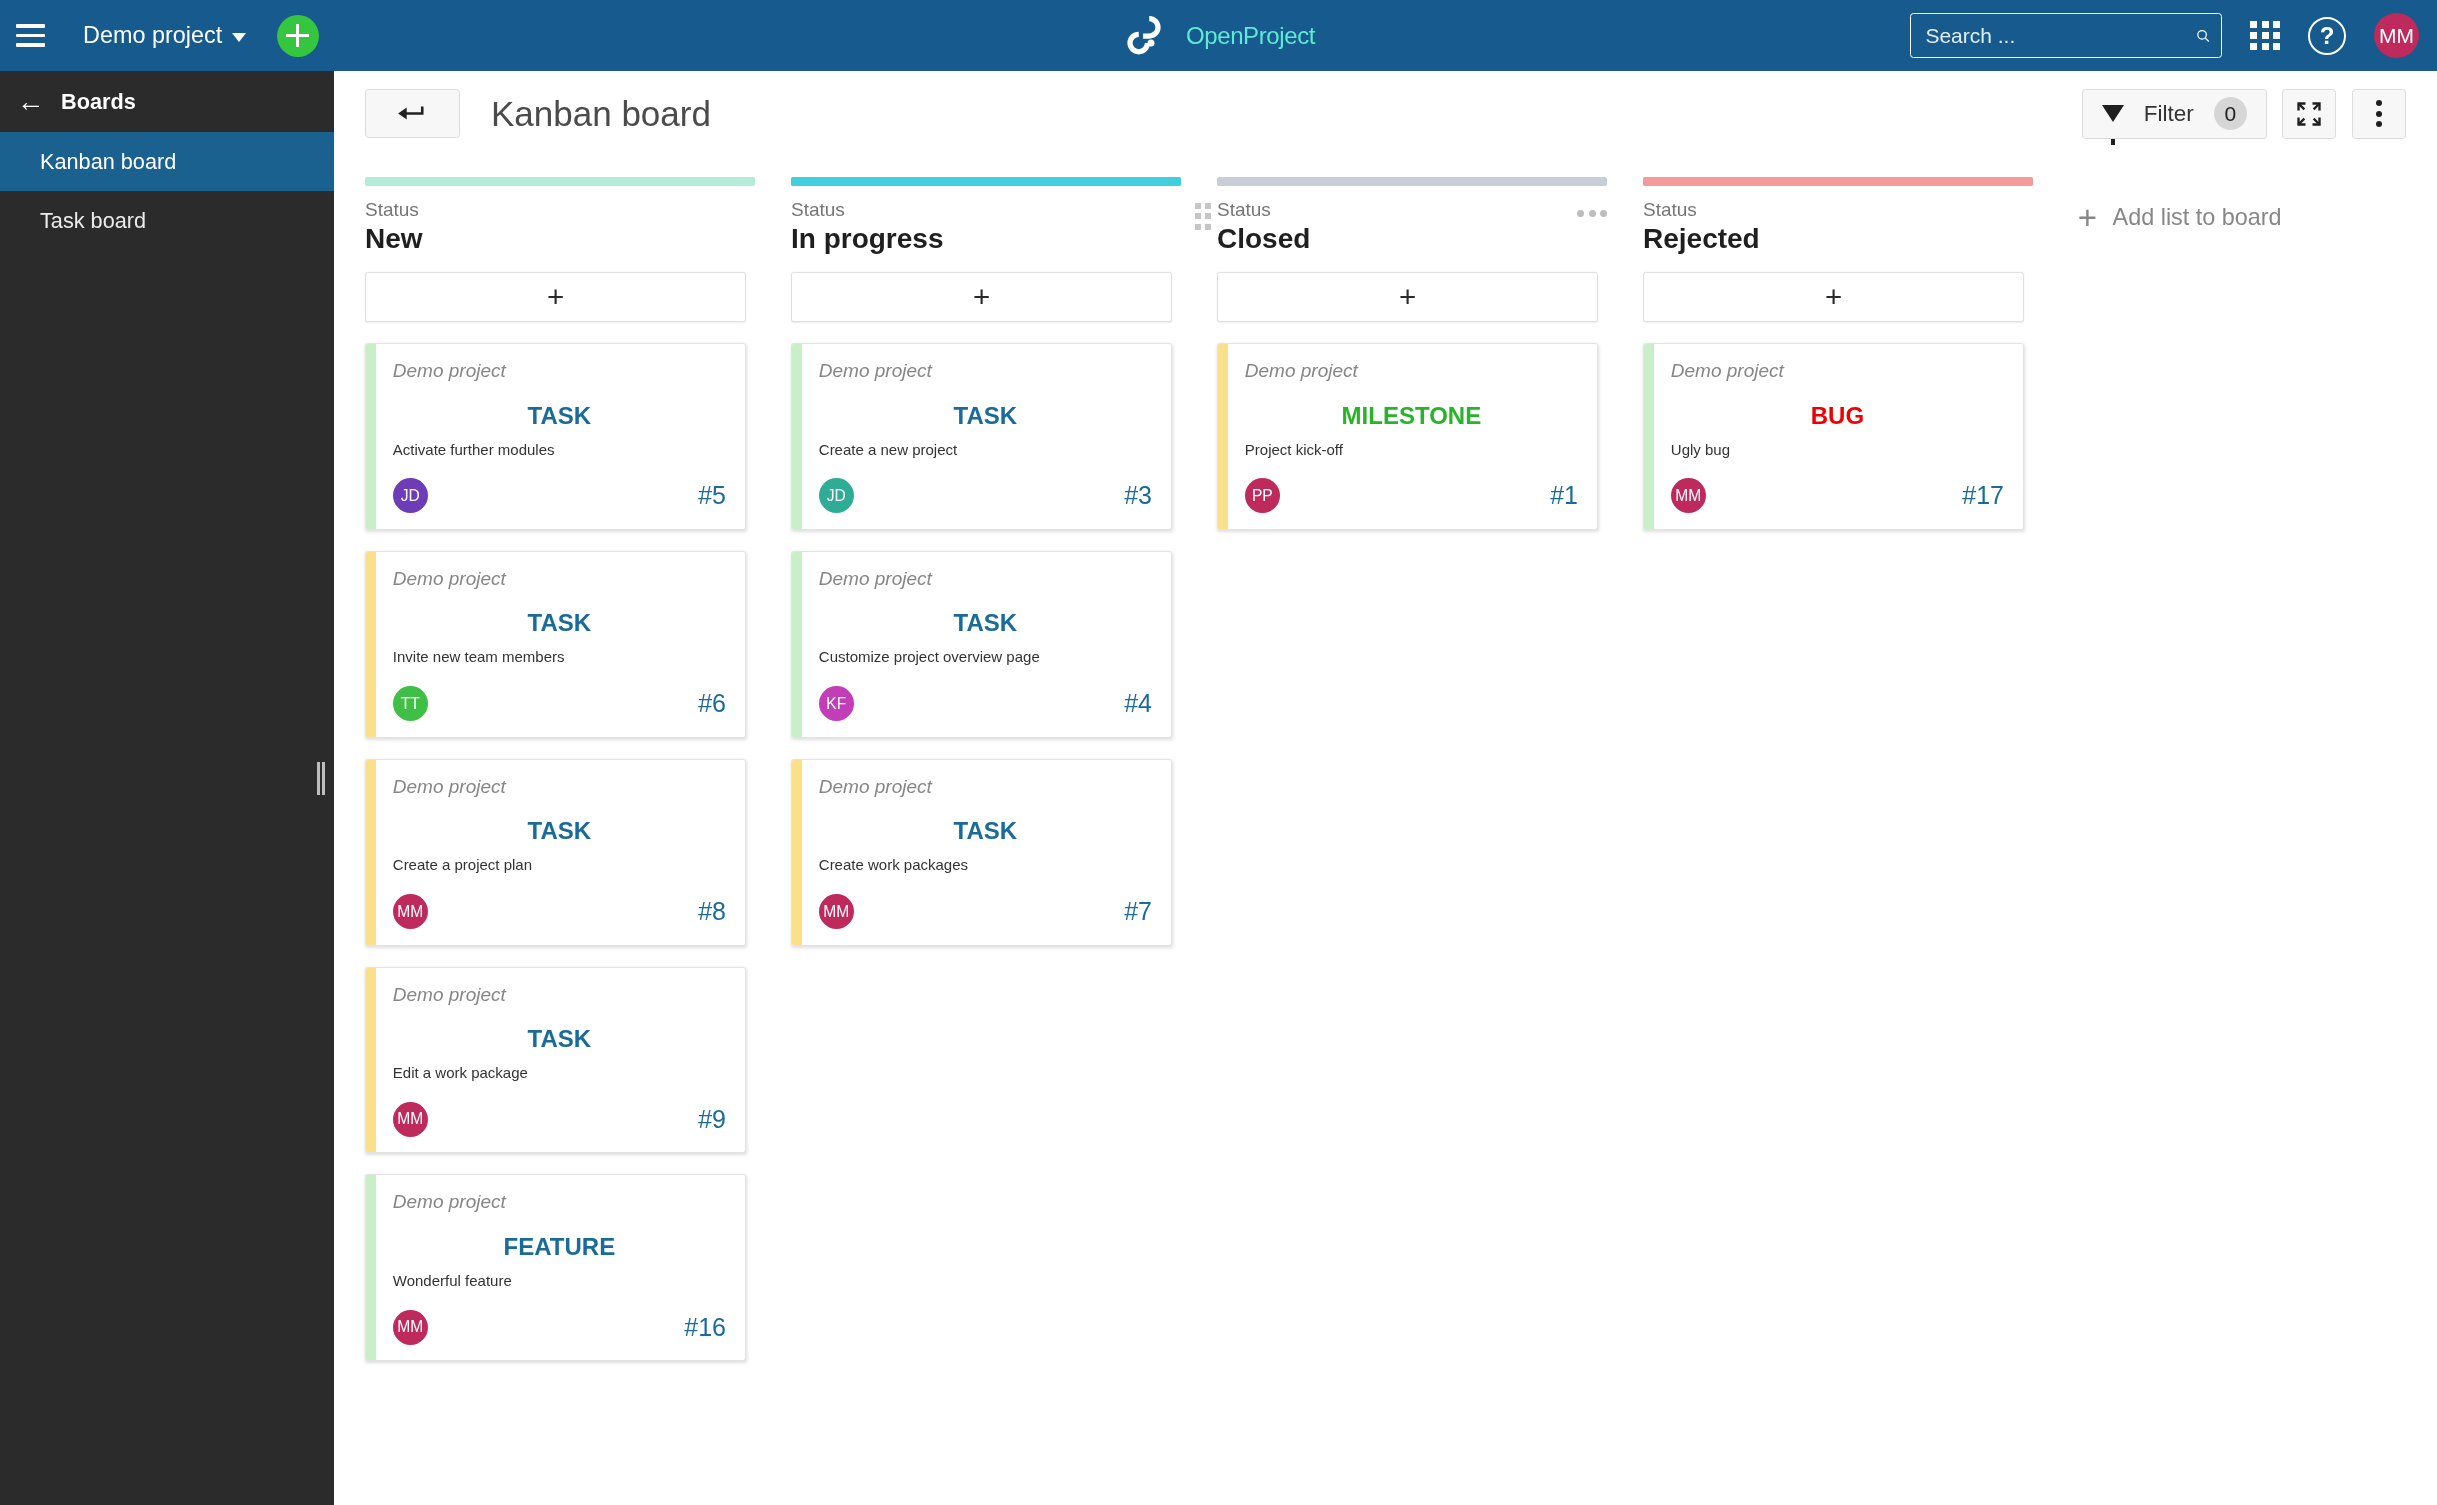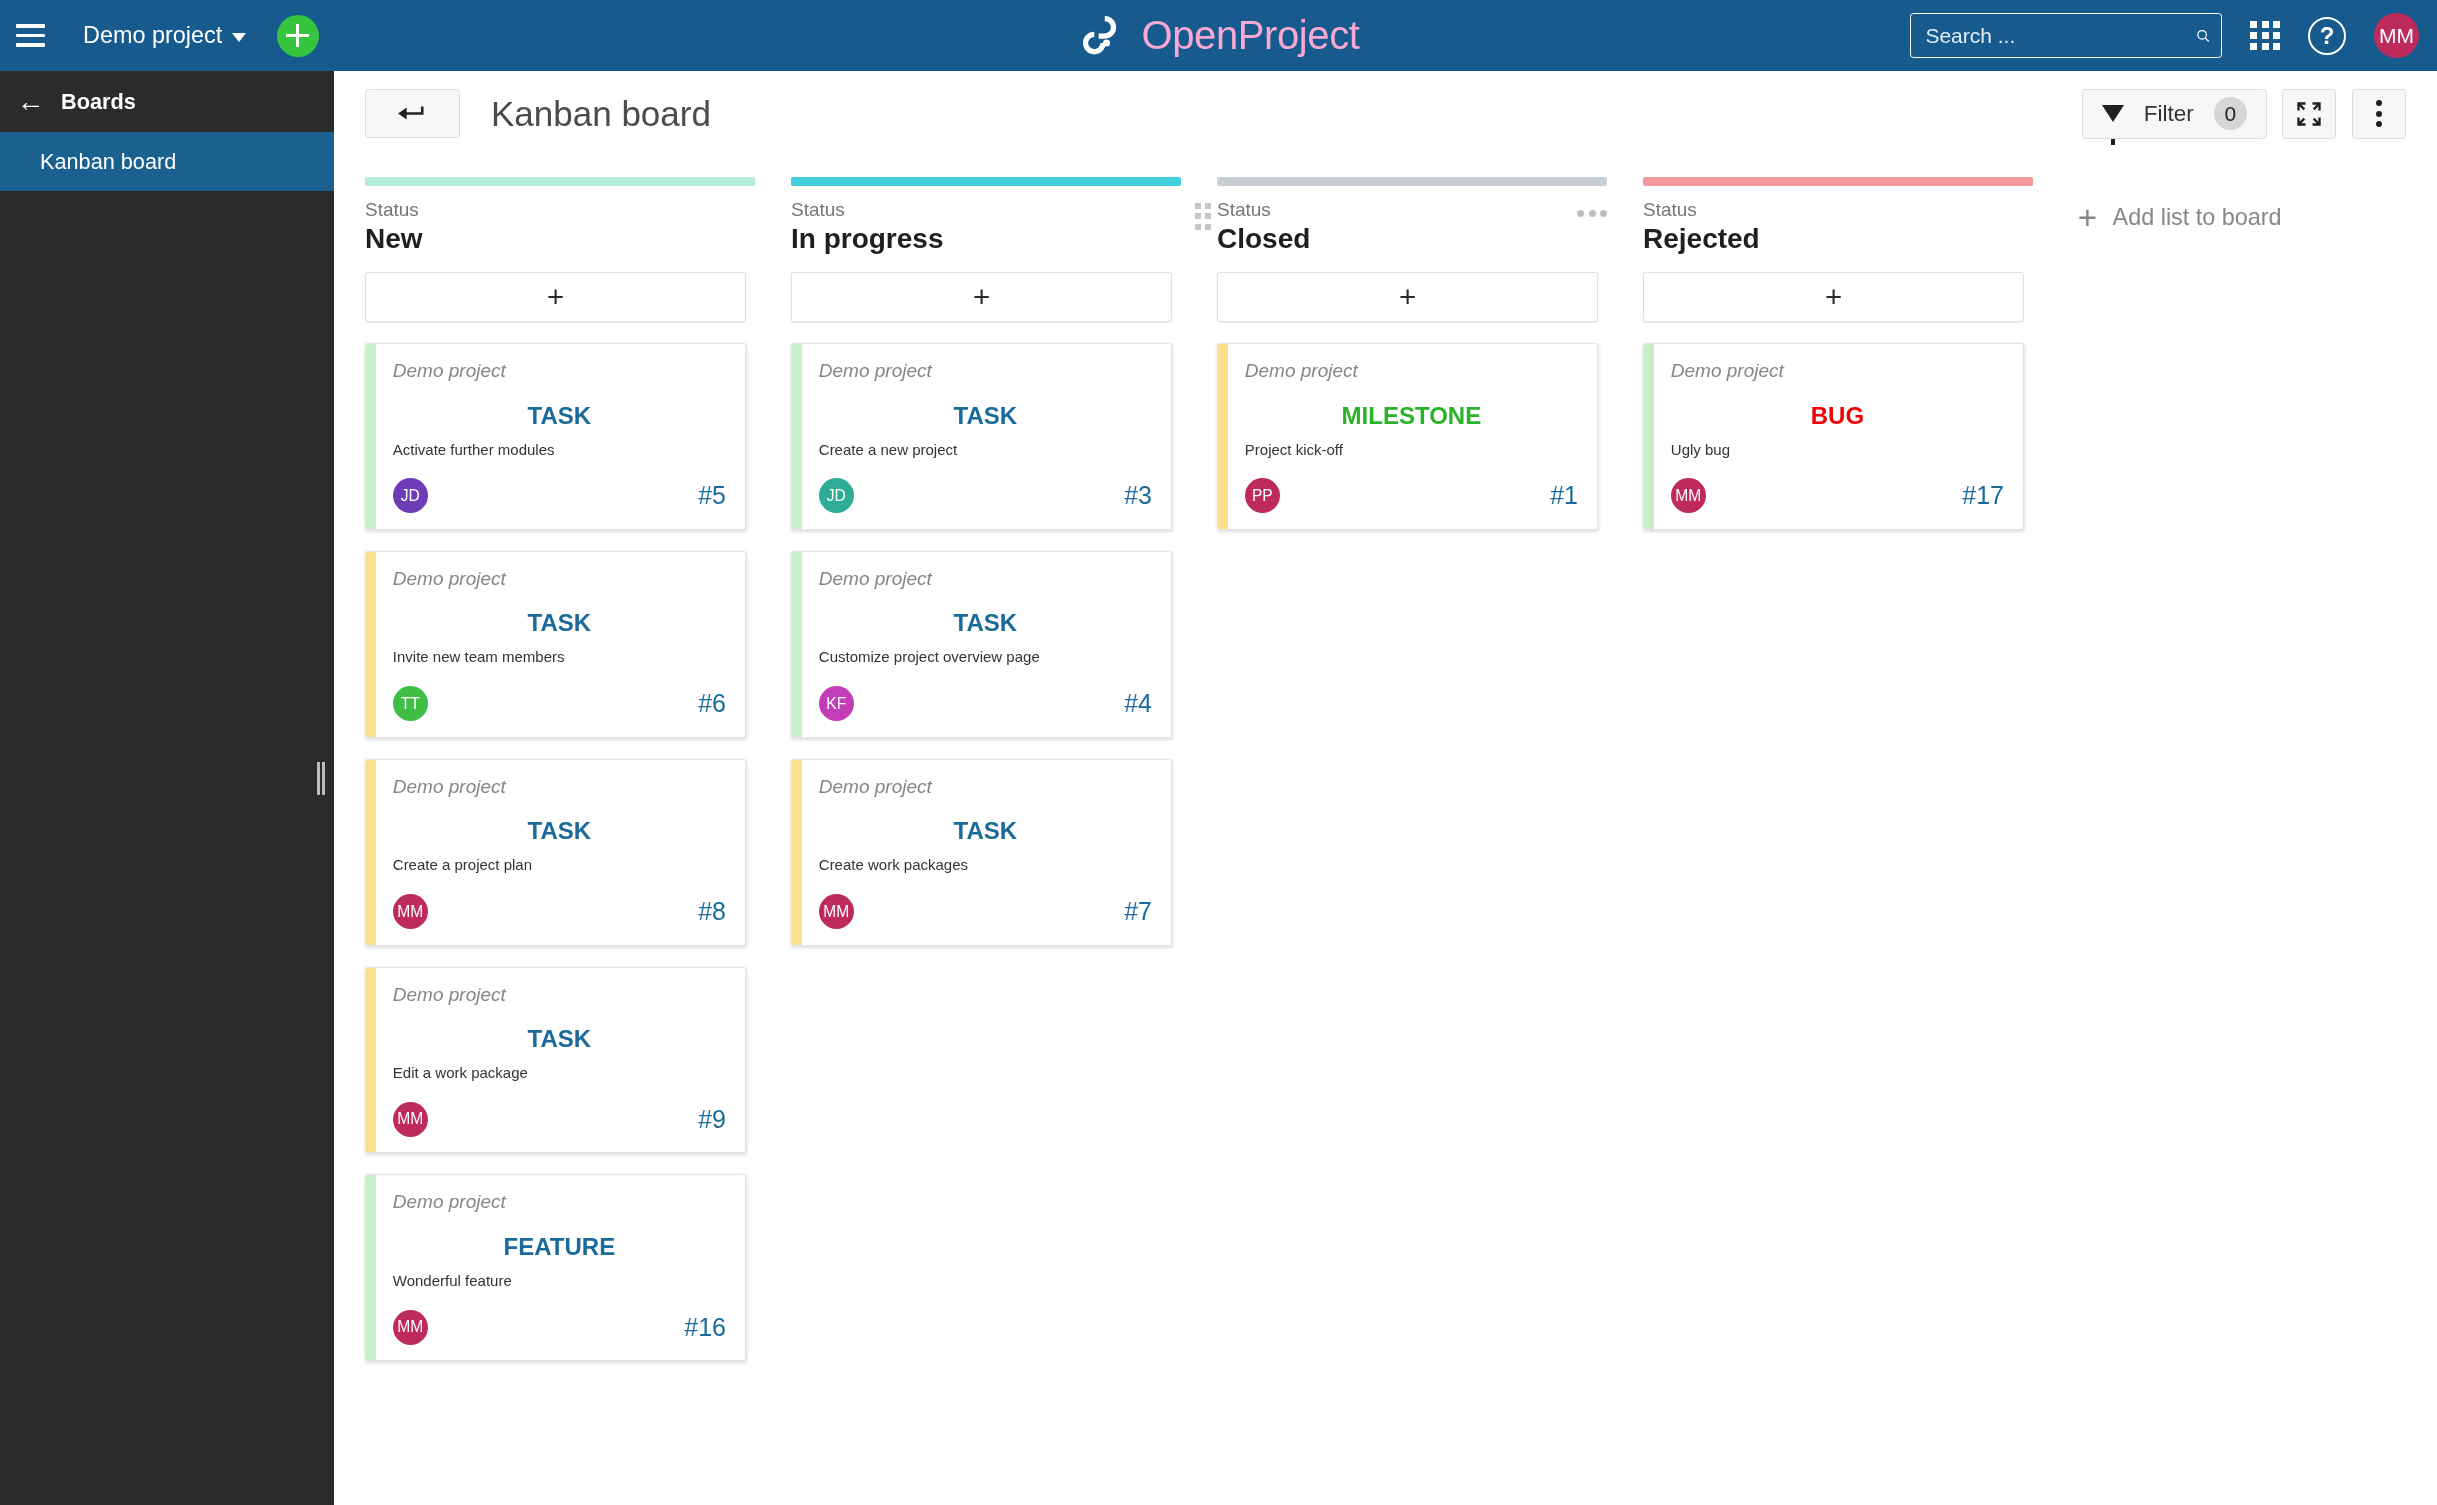--- a/index.html
+++ b/index.html
@@ -45,21 +45,21 @@
     cursor: pointer;
   }
   .add-btn .plus-h { position: absolute; width: 22.5px; height: 3.5px; background: #fff; }
   .add-btn .plus-v { position: absolute; width: 3.5px; height: 22.5px; background: #fff; }
   .add-btn-inner { position: relative; width: 22.5px; height: 22.5px; display:flex; align-items:center; justify-content:center;}
 
   .brand {
     position: absolute; left: 50%; transform: translateX(-50%);
     display: flex; align-items: center; gap: 14px;
   }
-  .brand-name { color: #f9a8d4; font-size: 40px; letter-spacing: -0.4px; }
+  .brand-name { color: #5eead4; font-size: 24px; letter-spacing: -0.4px; }
 
   .header-right {
     position: absolute; right: 19px;
     display: flex; align-items: center; gap: 28px;
   }
   .search-box {
     width: 312px; height: 45px;
     border: 1.7px solid #ffffff; border-radius: 3.5px;
     background: transparent;
     display: flex; align-items: center;
@@ -288,20 +288,23 @@
   </div>
 </div>
 
 <div class="sidebar">
   <div class="sidebar-header">
     <div class="back-arrow">←</div>
     <span>Boards</span>
   </div>
   <div class="sidebar-item active">
     <span>Kanban board</span>
+  </div>
+  <div class="sidebar-item">
+    <span>Task board</span>
   </div>
   <div class="resize-handle">
     <i></i>
       <i></i>
   </div>
 </div>
 
 <div class="main">
 
   <div class="toolbar">

